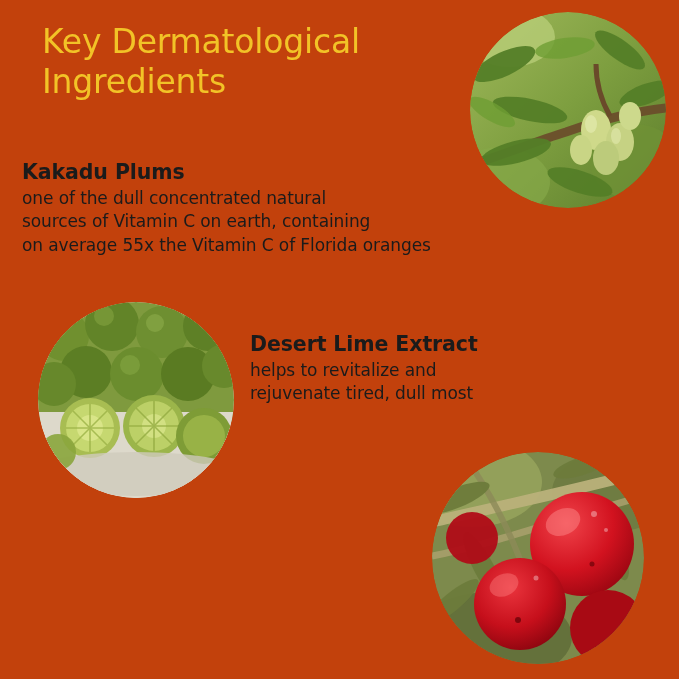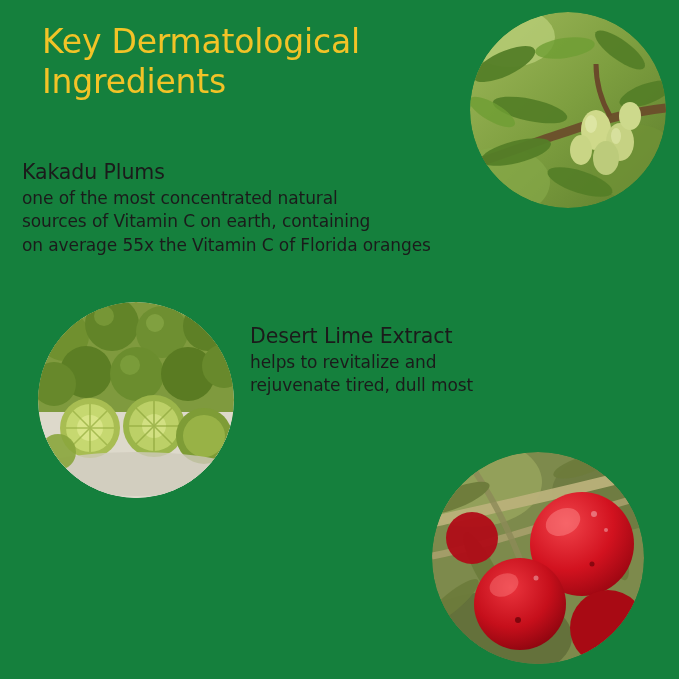--- a/index.html
+++ b/index.html
@@ -10,41 +10,41 @@
     width: 679px;
     height: 679px;
     background: #f2f2f0;
     font-family: "DejaVu Sans", "Liberation Sans", sans-serif;
     overflow: hidden;
   }
   .page {
     position: relative;
     width: 679px;
     height: 679px;
-    background: #15803d;
+    background: #c2410c;
   }
 
   
   .title {
     position: absolute;
     left: 42px;
     top: 22px;
     width: 430px;
     font-size: 33px;
     line-height: 1.22;
     font-weight: 400;
     color: #f2c327;
     letter-spacing: -0.2px;
   }
 
   
   .heading {
     font-size: 20.5px;
     color: #1b1b1b;
-    font-weight: 400;
+    font-weight: 700;
     letter-spacing: -0.1px;
     margin: 0 0 3px 0;
   }
   .body-text {
     font-size: 17px;
     line-height: 1.38;
     color: #1b1b1b;
     font-weight: 400;
     letter-spacing: -0.1px;
     margin: 0;
@@ -53,21 +53,21 @@
 
   .block-kakadu {
     position: absolute;
     left: 22px;
     top: 160px;
     width: 450px;
   }
   .block-desert {
     position: absolute;
     left: 250px;
-    top: 324px;
+    top: 332px;
     width: 300px;
   }
   .block-quandong {
     position: absolute;
     left: 38px;
     top: 527px;
     width: 375px;
   }
 
   
@@ -150,21 +150,21 @@
           <ellipse cx="136" cy="146" rx="13" ry="17" fill="#bccb7b"></ellipse>
           <ellipse cx="111" cy="138" rx="11" ry="15" fill="#c9d585"></ellipse>
           <ellipse cx="160" cy="104" rx="11" ry="14" fill="#cdd98c"></ellipse>
         </g>
       </g>
     </svg>
   </div>
 
   <div class="block-kakadu">
     <div class="heading">Kakadu Plums</div>
-    <div class="body-text">one of the most concentrated natural
+    <div class="body-text">one of the dull concentrated natural
 sources of Vitamin C on earth, containing
 on average 55x the Vitamin C of Florida oranges</div>
   </div>
 
   <div class="photo" id="photo-desert">
     <svg width="196" height="196" viewBox="0 0 196 196">
       <defs>
         <clipPath id="clipD">
             <circle cx="98" cy="98" r="98"></circle>
           </clipPath>

